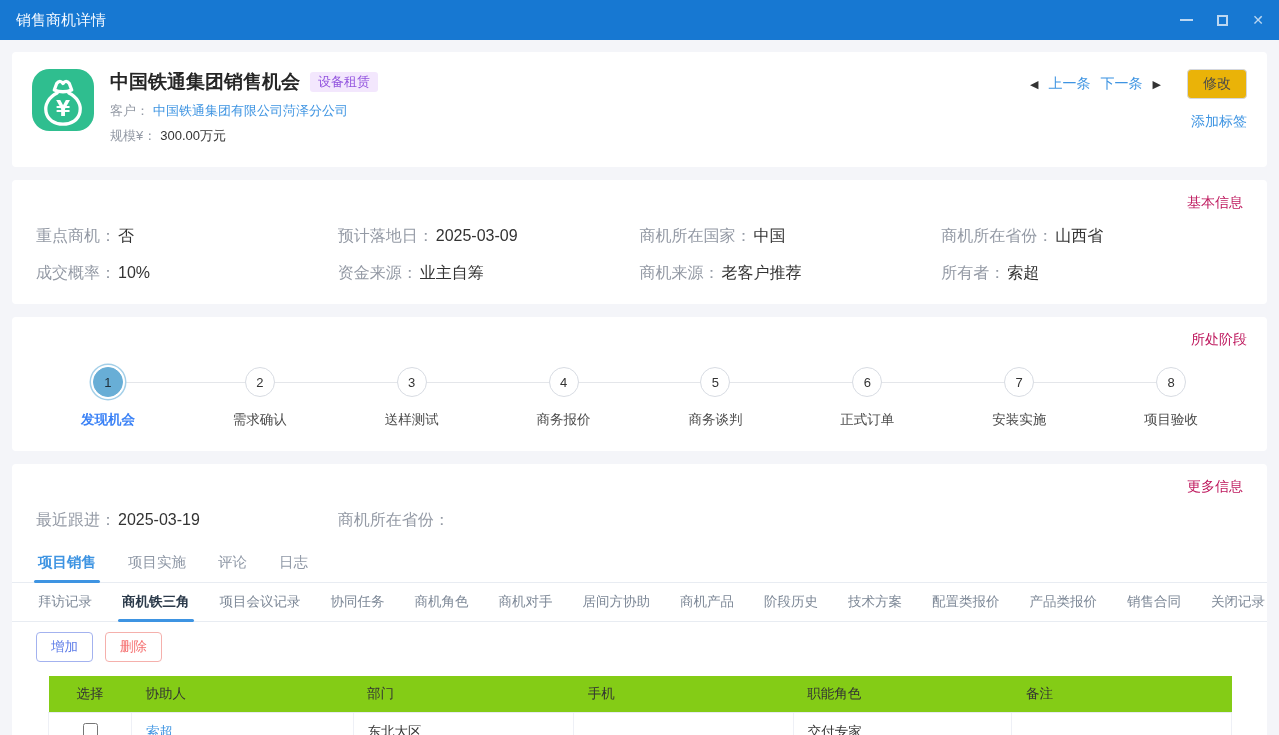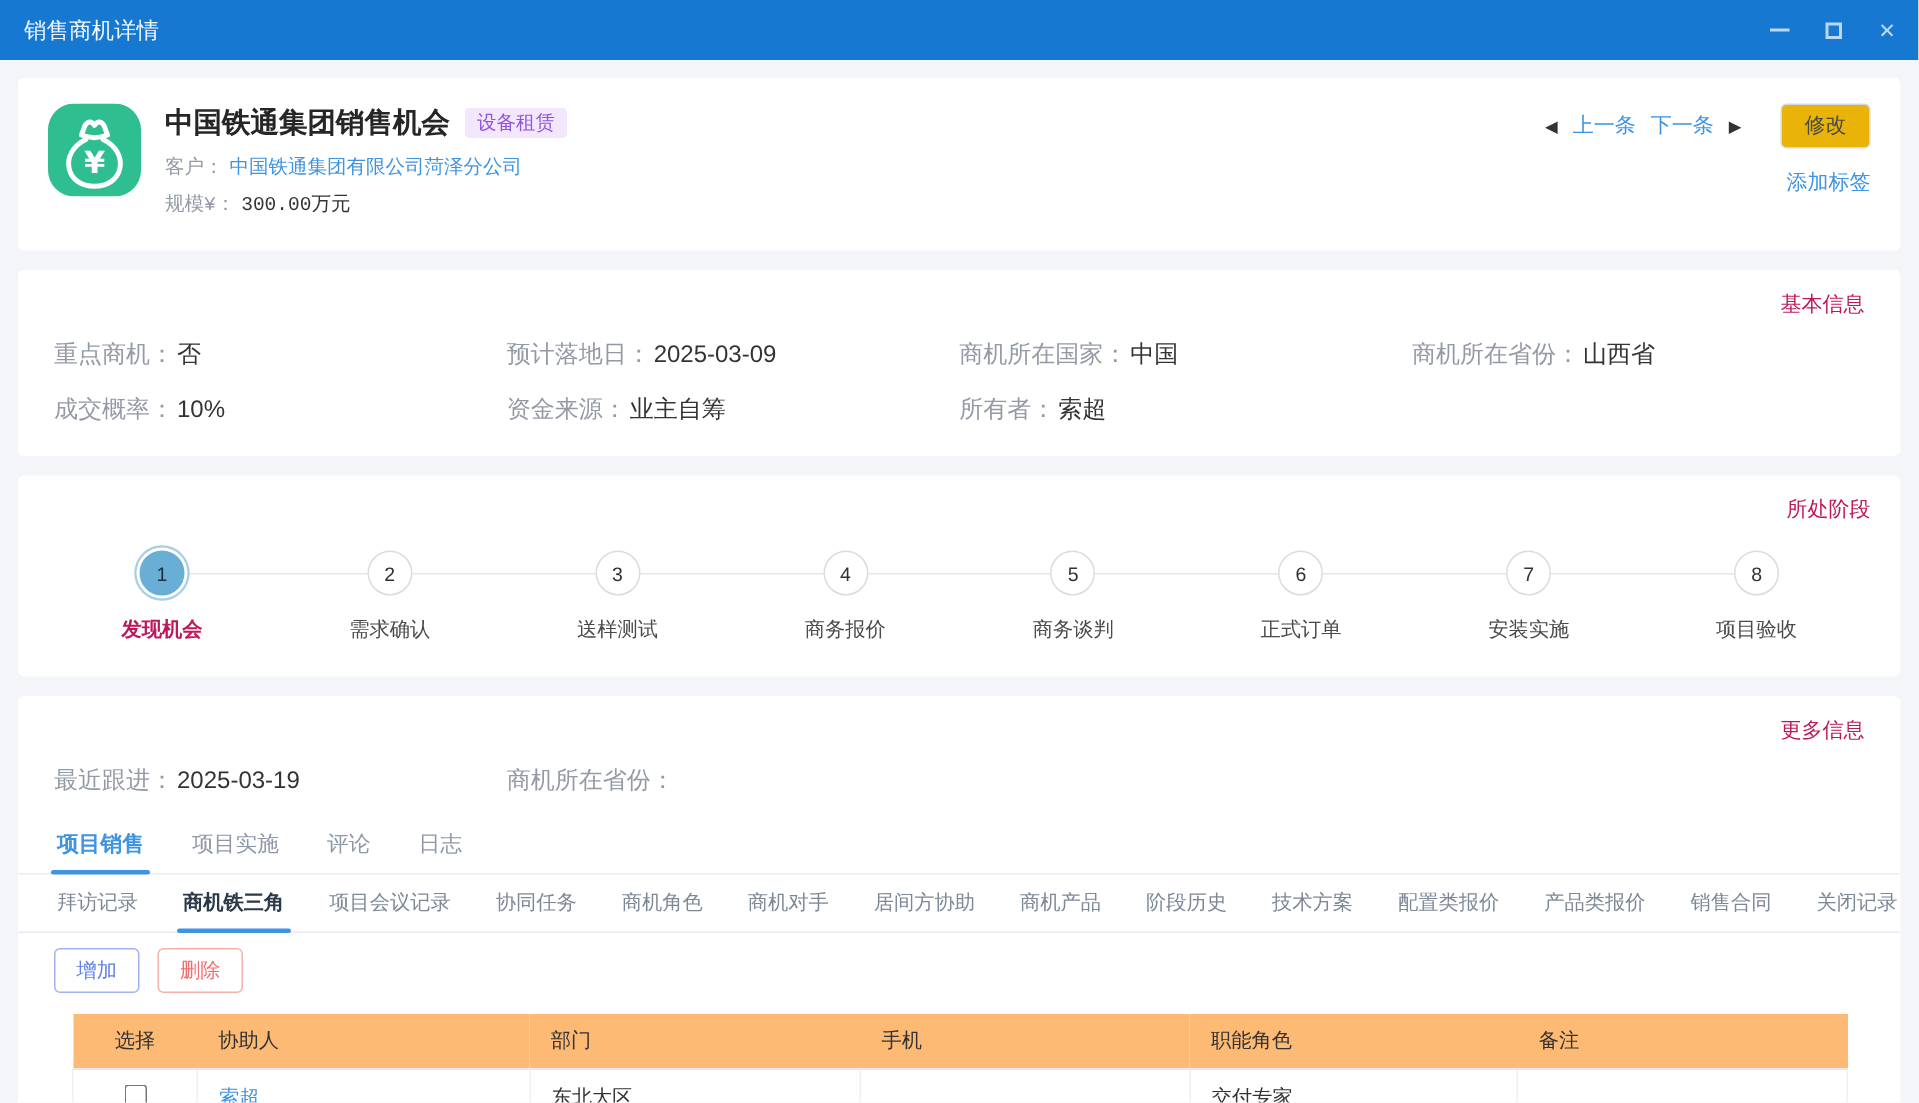--- a/index.html
+++ b/index.html
@@ -23,21 +23,21 @@
   .page { padding:12px; }
   .card { background:#fff; border-radius:4px; margin-bottom:13px; }
   h2.sec-title { font-size:14px; font-weight:normal; color:#be185d;text-align:right; }
   .lbl { color:#949aa5; }
   .val { color:#333; }
   .link { color:#3e94e2; text-decoration:none; cursor:pointer; }
   
   .header-card { padding:17px 20px 16px 20px; display:flex; justify-content:space-between; min-height:115px; }
   .hc-left { display:flex; gap:16px; }
   .opp-icon { width:62px; height:62px; flex:0 0 62px; }
-  .hc-info { display:flex; flex-direction:column; gap:7px;font-family:Liberation Mono, monospace; }
+  .hc-info { display:flex; flex-direction:column; gap:7px; }
   .hc-title-row { display:flex; align-items:center; gap:10px; }
   .hc-title-row h1 { font-size:19px; font-weight:bold; color:#262626; }
   .tag { background:#f3e7fd; color:#9254de; font-size:13px; padding:1px 8px; border-radius:3px; }
   .hc-row { font-size:13px; display:flex; gap:4px; align-items:center; }
   .hc-right { display:flex; flex-direction:column; align-items:flex-end; gap:14px; }
   .nav-row { display:flex; align-items:center; gap:10px; }
   .arrow { color:#333; font-size:11px; cursor:pointer; }
   .nav-row .link { font-size:14px; }
   .btn-edit {
     margin-left:16px; background:#eab308; border:1px solid #d4d7de; border-radius:4px;
@@ -57,42 +57,42 @@
   .step { flex:1; display:flex; flex-direction:column; align-items:center; position:relative; z-index:1; }
   .step .circle {
     width:30px; height:30px; border-radius:50%; background:#fff; border:1px solid #d8dce3;
     display:flex; align-items:center; justify-content:center; font-size:13px; color:#333; cursor:pointer;
   }
   .step.active .circle {
     background:#68aed6; border-color:#68aed6; color:#20303a;
     box-shadow:0 0 0 2px #fff, 0 0 0 3.5px #a3cfe8;
   }
   .step .step-label { margin-top:14px; font-size:13.5px; color:#4a4a4a; }
-  .step.active .step-label { font-weight:bold; color:#be185d; }
+  .step.active .step-label { font-weight:bold; color:#3b82f6; }
   
   .more-card { padding:14px 0 0 0; min-height:296px; margin-bottom:0; }
   .more-pad { padding:0 24px; }
   .follow-grid { margin-top:14px; margin-bottom:14px; }
   .tabs { display:flex; gap:28px; padding:0 24px; border-bottom:1px solid #e8ecf2; }
   .tab { font-size:14.5px; color:#8f98a6; padding:8px 2px 10px 2px; cursor:pointer; position:relative; }
   .tab.active { color:#3e94e2; font-weight:bold; }
   .tab.active::after { content:""; position:absolute; left:-2px; right:-2px; bottom:-1px; height:3px; background:#3e94e2; border-radius:2px; }
   .subtabs { display:flex; gap:26px; padding:0 24px; border-bottom:1px solid #e8ecf2; }
   .subtab { font-size:13.5px; color:#7d8897; padding:10px 2px; cursor:pointer; position:relative; white-space:nowrap; }
   .subtab.active { color:#2b3a4a; font-weight:bold; }
   .subtab.active::after { content:""; position:absolute; left:-2px; right:-2px; bottom:-1px; height:3px; background:#3e94e2; border-radius:2px; }
   
   .toolbar { display:flex; justify-content:flex-start; gap:12px; padding:10px 34px 8px 24px; }
   .btn { background:#fff; border-radius:4px; padding:5px 14px; font-size:13.5px; cursor:pointer; font-family:inherit; }
   .btn.add { color:#5f7de8; border:1px solid #a3b2ef; }
   .btn.del { color:#f56c6c; border:1px solid #f5b0ac; }
   
   .tbl-wrap { padding:6px 35px 20px 36px; }
   table { width:100%; border-collapse:collapse; font-size:13.5px; }
-  th { background:#fdba74; font-weight:normal; color:#333; text-align:left;
+  th { background:#84cc16; font-weight:normal; color:#333; text-align:left;
        padding:9px 14px; border-bottom:1px solid #e6ebf3;margin-top:36px; }
   th:first-child { text-align:center; }
   td { border:1px solid #eef0f6; padding:10px 14px; color:#333; height:36px; }
   td.center { text-align:center; }
   td input[type=checkbox] { width:15px; height:15px; accent-color:#fff; border:1px solid #ccc; cursor:pointer; }
   col.c-sel { width:84px; } col.c-assist { width:226px; } col.c-dept { width:225px; }
   col.c-mob { width:224px; } col.c-role { width:223px; } col.c-rem { width:224px; }
 </style>
 </head>
 <body>
@@ -151,20 +151,21 @@
 
   <section class="card info-card">
     <h2 class="sec-title">基本信息</h2>
     <div class="field-grid" id="basic-fields">
         <div class="field"><span class="lbl">重点商机：</span><span class="val">否</span></div>
         <div class="field"><span class="lbl">预计落地日：</span><span class="val">2025-03-09</span></div>
         <div class="field"><span class="lbl">商机所在国家：</span><span class="val">中国</span></div>
         <div class="field"><span class="lbl">商机所在省份：</span><span class="val">山西省</span></div>
         <div class="field"><span class="lbl">成交概率：</span><span class="val">10%</span></div>
         <div class="field"><span class="lbl">资金来源：</span><span class="val">业主自筹</span></div>
+        <div class="field"><span class="lbl">商机来源：</span><span class="val">老客户推荐</span></div>
         <div class="field"><span class="lbl">所有者：</span><span class="val">索超</span></div>
       </div>
   </section>
 
   <section class="card stage-card">
     <h2 class="sec-title">所处阶段</h2>
     <div class="steps" id="steps">
       <div class="step-line"></div>
     <div class="step active">
           <span class="circle">1</span>

